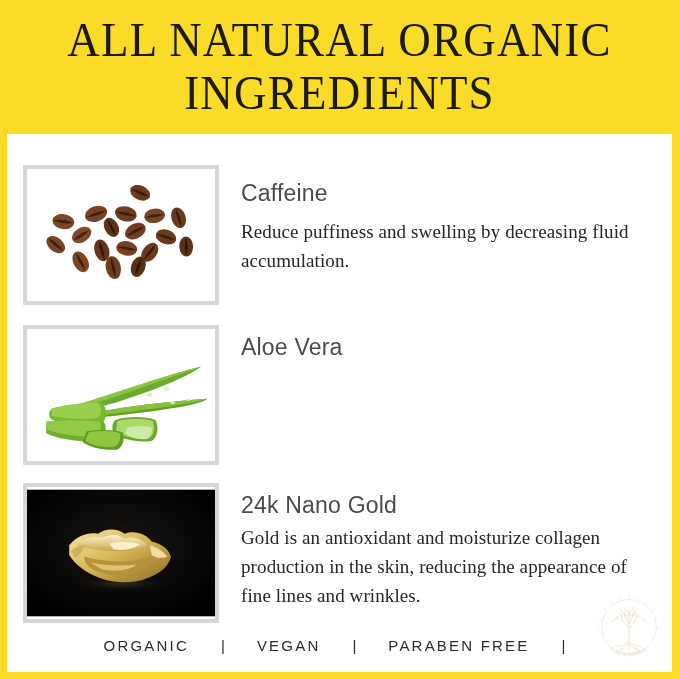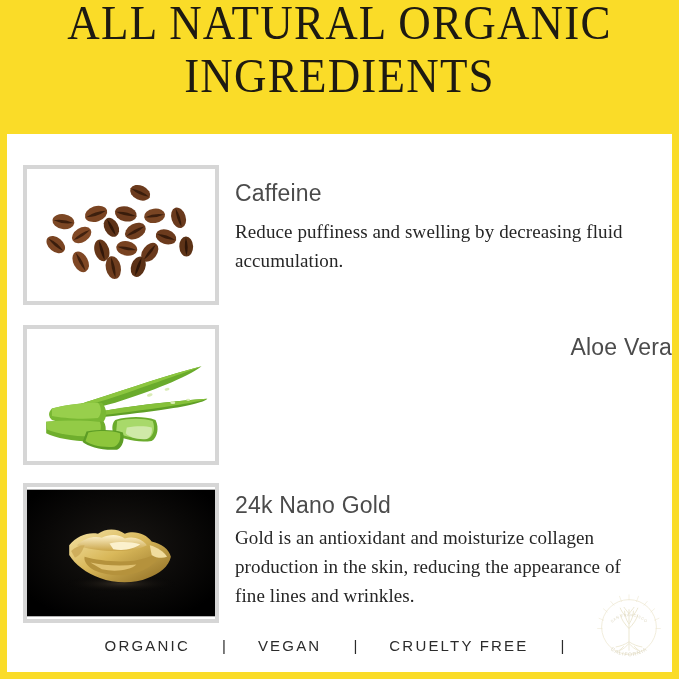--- a/index.html
+++ b/index.html
@@ -18,21 +18,21 @@
     border-right:7px solid #fadc28;
     border-bottom:7px solid #fadc28;
     overflow:hidden;
   }
   
   .banner{
     position:absolute;
     left:-7px;top:0;
     width:679px;height:134px;
     background:#fadc28;
-    display:flex;align-items:flex-start;justify-content:center;
+    display:flex;align-items:center;justify-content:center;
     text-align:center;
   }
   .banner-title{
     font-family:"Liberation Serif", serif;
     font-size:45px;
     line-height:50px;
     letter-spacing:1.2px;
     color:#1d1a12;
     font-weight:400;
     padding:0 30px;
@@ -62,21 +62,21 @@
   .thumb{
     width:100%;
     height:132px;
     display:block;
     position:relative;
     background:#ffffff;
   }
   .thumb svg{display:block;width:100%;height:100%;}
   .txt{
     flex:1 1 auto;
-    padding-left:16px;
+    padding-left:22px;
     padding-top:8px;
   }
   .ing-name{
     font-size:23px;
     line-height:29px;
     color:#4b4b4b;
     font-weight:400;
     letter-spacing:.2px;
     margin:0 0 3px 0;
   }
@@ -84,21 +84,21 @@
     font-size:19px;
     line-height:29px;
     color:#262626;
     letter-spacing:.1px;
     margin:0;
     max-width:420px;
     font-family:Liberation Serif, serif;
   }
   .row-caffeine .txt{padding-top:14px;}
   .row-caffeine .ing-name{margin-bottom:9px;}
-  .row-aloe{margin-top:20px;text-align:right;}
+  .row-aloe{margin-top:20px;}
   .row-gold{margin-top:18px;}
   
   .footer{
     position:absolute;
     left:0;bottom:0;
     width:665px;
     height:53px;
     display:flex;
     align-items:center;
     justify-content:center;
@@ -303,21 +303,21 @@
     </div>
 
   </div>
 
   <div class="footer">
     <div class="claims">
       <span class="claim">ORGANIC</span>
       <span class="sep">|</span>
       <span class="claim">VEGAN</span>
       <span class="sep">|</span>
-      <span class="claim">CRUELTY FREE</span>
+      <span class="claim">PARABEN FREE</span>
       <span class="sep">|</span>
     </div>
   </div>
 
   <div class="watermark">
     <svg viewBox="0 0 100 100">
       <defs>
         <path id="arcTop" d="M18,58 A34,34 0 0 1 82,58" fill="none"></path>
         <path id="arcBot" d="M12,62 A40,40 0 0 0 88,62" fill="none"></path>
       </defs>

